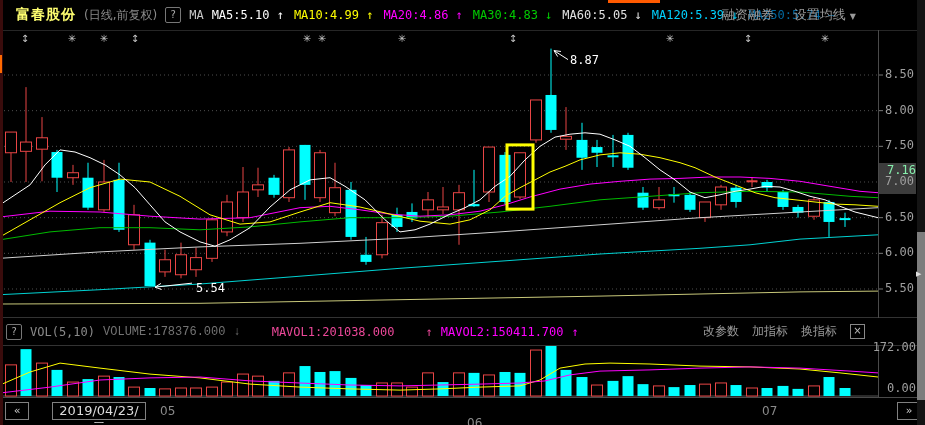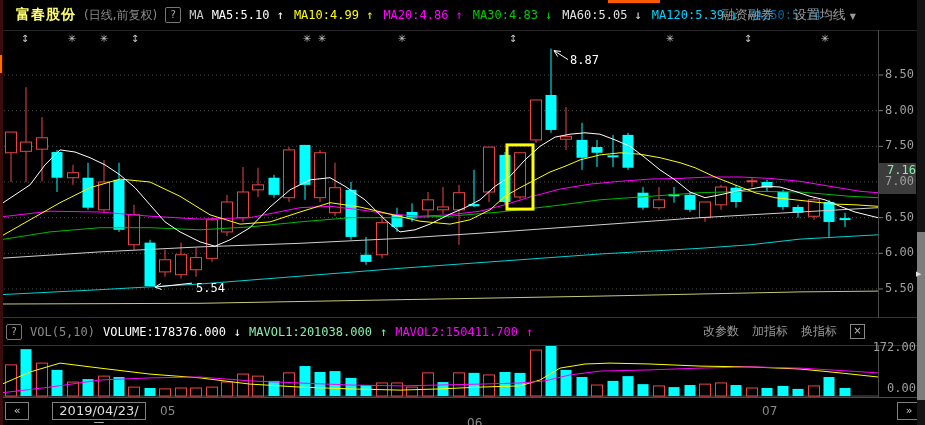--- a/index.html
+++ b/index.html
@@ -11,22 +11,22 @@
   .stock-name{color:#ffff70;font-size:14px;font-weight:bold;letter-spacing:1px;}
   .mode{color:#8a8a8a;font-size:12px;}
   .help-box{display:inline-block;width:14px;height:14px;line-height:14px;text-align:center;
             border:1px solid #777;color:#aaa;font-size:10px;border-radius:2px;}
   .ma-prefix{color:#c8c8c8;font-size:12px;}
   #ma-legend{display:flex;gap:10px;font-size:12px;}
   #header-right{position:absolute;top:0;right:69px;height:30px;display:flex;align-items:center;
                 gap:20px;color:#9a9a9a;font-size:13px;}
   #vol-header{top:318px;height:27px;width:878px;padding-left:6px;gap:8px;font-size:12px;white-space:nowrap;}
   .dim{color:#8a8a8a;}
-  .wht{color:#ffffff;}
-  .yel{color:#86efac;}
+  .wht{color:#737373;font-family:Liberation Mono, monospace;}
+  .yel{color:#ec4899;margin-left:23px;}
   .mag{color:#ff00ff;}
   #vol-buttons{position:absolute;top:318px;height:27px;right:60px;display:flex;align-items:center;
                gap:13px;color:#9a9a9a;font-size:12px;}
   .close-box{display:inline-block;width:13px;height:13px;line-height:11px;text-align:center;
              border:1px solid #888;color:#bbb;font-size:10px;}
   #timeline{top:398px;height:27px;width:925px;}
   .nav-box{position:absolute;top:4px;width:22px;height:16px;line-height:16px;text-align:center;
            border:1px solid #808080;color:#ccc;font-size:11px;background:#000;}
   #date-box{position:absolute;left:52px;top:4px;width:92px;height:16px;line-height:16px;text-align:center;
             border:1px solid #808080;color:#ddd;font-size:13px;background:#000;}

